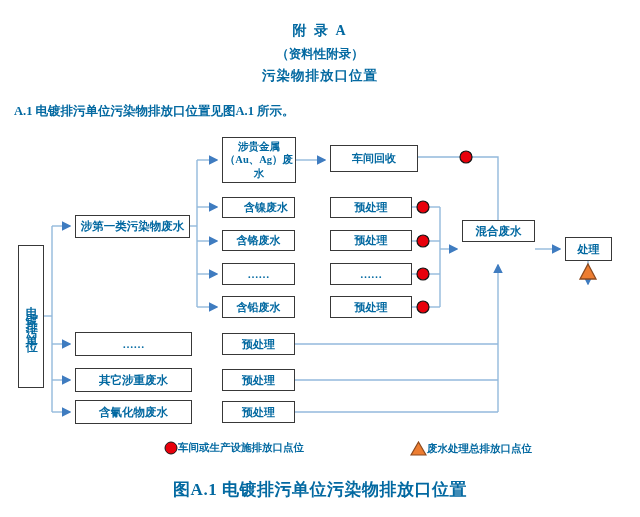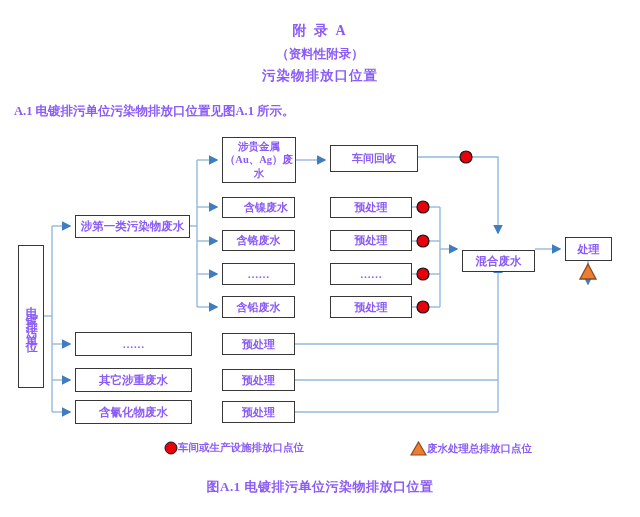--- a/index.html
+++ b/index.html
@@ -1,25 +1,25 @@
 <!DOCTYPE html>
 <html><head>
 <meta charset="utf-8">
 <style>
   html,body{margin:0;padding:0;background:#fff;}
   .page{
     position:relative;width:640px;height:517px;background:#ffffff;
-    font-family:"Liberation Serif","DejaVu Serif",serif;color:#8b5cf6;overflow:hidden;
+    font-family:"Liberation Serif","DejaVu Serif",serif;color:#0369a1;overflow:hidden;
   }
   .t-center{position:absolute;left:0;width:640px;text-align:center;font-weight:bold;}
   .title1{top:22px;font-size:14px;letter-spacing:2px;}
   .title2{top:46px;font-size:12.5px;}
   .title3{top:67px;font-size:13.5px;letter-spacing:1px;}
   .intro{position:absolute;left:14px;top:103px;font-size:12.5px;font-weight:bold;}
-  .caption{top:478px;font-size:13px;letter-spacing:0.5px;}
+  .caption{top:478px;font-size:17px;letter-spacing:0.5px;}
   svg.wires{position:absolute;left:0;top:0;}
   .box{
     position:absolute;background:#ffffff;border:1.5px solid #383838;
     display:flex;align-items:center;justify-content:center;text-align:center;
     font-weight:bold;font-size:11px;line-height:1.3;box-sizing:border-box;padding:1px;
   }
   .v-box{
     writing-mode:vertical-rl;text-orientation:upright;letter-spacing:7px;
     font-size:12px;
   }
@@ -92,21 +92,21 @@
   <div class="box" style="left:222px;top:197px;width:73px;height:21px;padding-left:16px;">含镍废水</div>
   <div class="box" style="left:222px;top:230px;width:73px;height:21px;">含铬废水</div>
   <div class="box" style="left:222px;top:263px;width:73px;height:22px;">……</div>
   <div class="box" style="left:222px;top:296px;width:73px;height:22px;">含铅废水</div>
 
   <div class="box" style="left:330px;top:197px;width:82px;height:21px;">预处理</div>
   <div class="box" style="left:330px;top:230px;width:82px;height:21px;">预处理</div>
   <div class="box" style="left:330px;top:263px;width:82px;height:22px;">……</div>
   <div class="box" style="left:330px;top:296px;width:82px;height:22px;">预处理</div>
 
-  <div class="box" style="left:462px;top:250px;width:73px;height:22px;font-size:11.5px;">混合废水</div>
+  <div class="box" style="left:462px;top:220px;width:73px;height:22px;font-size:11.5px;">混合废水</div>
   <div class="box" style="left:565px;top:237px;width:47px;height:24px;">处理</div>
 
   <div class="box" style="left:75px;top:332px;width:117px;height:24px;">……</div>
   <div class="box" style="left:75px;top:368px;width:117px;height:24px;font-size:11.5px;">其它涉重废水</div>
   <div class="box" style="left:75px;top:400px;width:117px;height:24px;font-size:11.5px;">含氰化物废水</div>
 
   <div class="box" style="left:222px;top:333px;width:73px;height:22px;">预处理</div>
   <div class="box" style="left:222px;top:369px;width:73px;height:22px;">预处理</div>
   <div class="box" style="left:222px;top:401px;width:73px;height:22px;">预处理</div>
 

